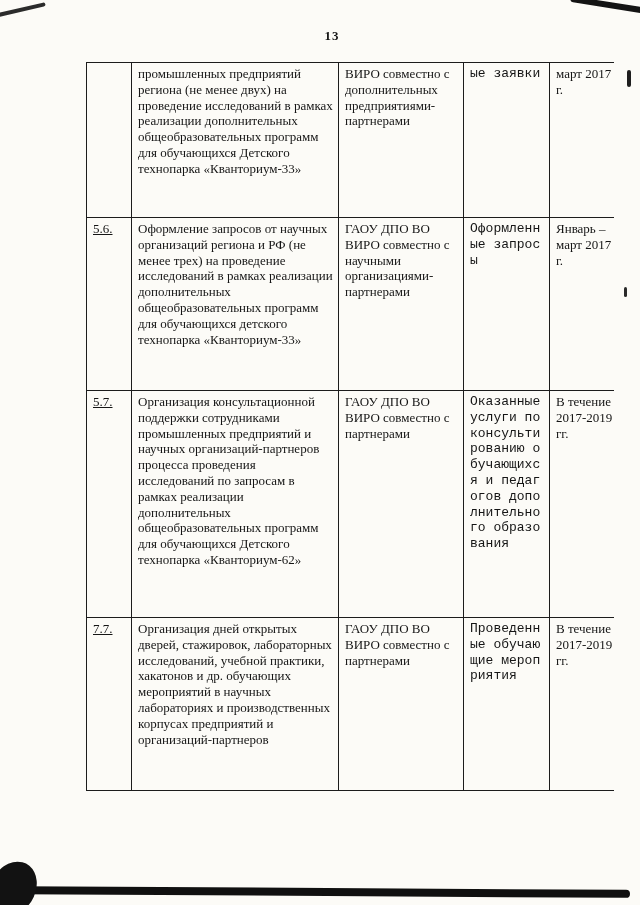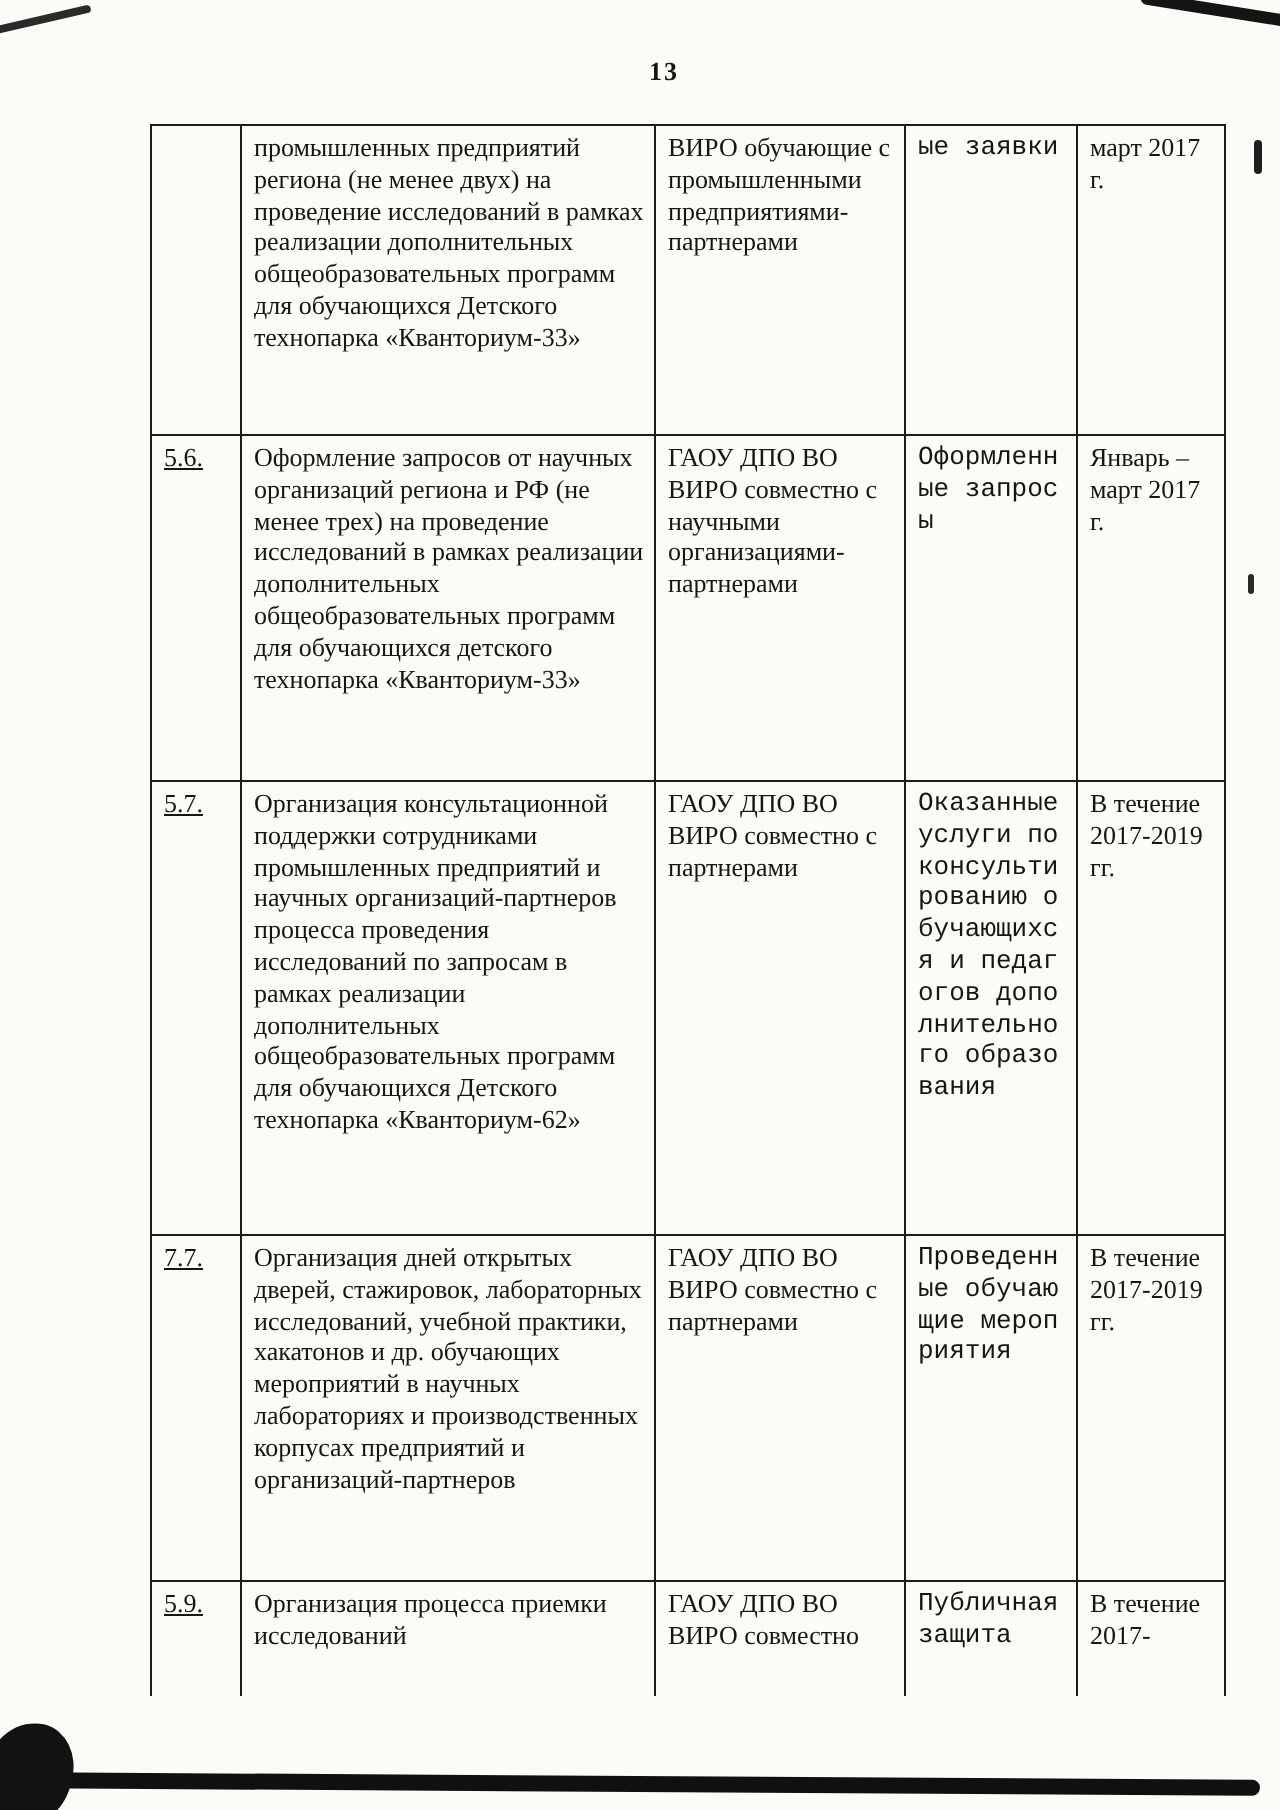--- a/index.html
+++ b/index.html
@@ -29,20 +29,21 @@
     left: 75px;
     top: 62px;
     width: 539px;
     height: 786px;
     overflow: hidden;
   }
   table.doc-table {
     border-collapse: collapse;
     table-layout: fixed;
     width: 537px;
+    margin-left: 11px;
   }
   table.doc-table td {
     border: 1.4px solid #1c1c1c;
     vertical-align: top;
     padding: 3px 5px 3px 6px;
     font-size: 13px;
     line-height: 15.8px;
     overflow: hidden;
   }
   td.c-num { padding-left: 7px; text-decoration: underline; }
@@ -96,21 +97,21 @@
         <col style="width:45px">
         <col style="width:207px">
         <col style="width:125px">
         <col style="width:86px">
         <col style="width:74px">
       </colgroup>
       <tbody>
         <tr class="row-0">
           <td class="c-num"></td>
           <td class="c-activity">промышленных предприятий региона (не менее двух) на проведение исследований в рамках реализации дополнительных общеобразовательных программ для обучающихся Детского технопарка «Кванториум-33»</td>
-          <td class="c-responsible">ВИРО обучающие с промышленными предприятиями-партнерами</td>
+          <td class="c-responsible">ВИРО совместно с дополнительных предприятиями-партнерами</td>
           <td class="c-result">ые заявки</td>
           <td class="c-period">март 2017 г.</td>
         </tr>
         <tr class="row-1">
           <td class="c-num">5.6.</td>
           <td class="c-activity">Оформление запросов от научных организаций региона и РФ (не менее трех) на проведение исследований в рамках реализации дополнительных общеобразовательных программ для обучающихся детского технопарка «Кванториум-33»</td>
           <td class="c-responsible">ГАОУ ДПО ВО ВИРО совместно с научными организациями-партнерами</td>
           <td class="c-result">Оформленные запросы</td>
           <td class="c-period">Январь – март 2017 г.</td>
         </tr>
@@ -121,27 +122,20 @@
           <td class="c-result">Оказанные услуги по консультированию обучающихся и педагогов дополнительного образования</td>
           <td class="c-period">В течение 2017-2019 гг.</td>
         </tr>
         <tr class="row-3">
           <td class="c-num">7.7.</td>
           <td class="c-activity">Организация дней открытых дверей, стажировок, лабораторных исследований, учебной практики, хакатонов и др. обучающих мероприятий в научных лабораториях и производственных корпусах предприятий и организаций-партнеров</td>
           <td class="c-responsible">ГАОУ ДПО ВО ВИРО совместно с партнерами</td>
           <td class="c-result">Проведенные обучающие мероприятия</td>
           <td class="c-period">В течение 2017-2019 гг.</td>
         </tr>
-        <tr class="row-4">
-          <td class="c-num">5.9.</td>
-          <td class="c-activity">Организация процесса приемки исследований</td>
-          <td class="c-responsible">ГАОУ ДПО ВО ВИРО совместно</td>
-          <td class="c-result">Публичная защита</td>
-          <td class="c-period">В течение 2017-</td>
-        </tr>
       </tbody>
     </table>
   </div>
 
   <div class="artifact art-top-left"></div>
   <div class="artifact art-top-right"></div>
   <div class="artifact art-bottom-streak"></div>
   <div class="artifact art-bottom-left-blob"></div>
   <div class="artifact art-right-mark-1"></div>
   <div class="artifact art-right-mark-2"></div>

